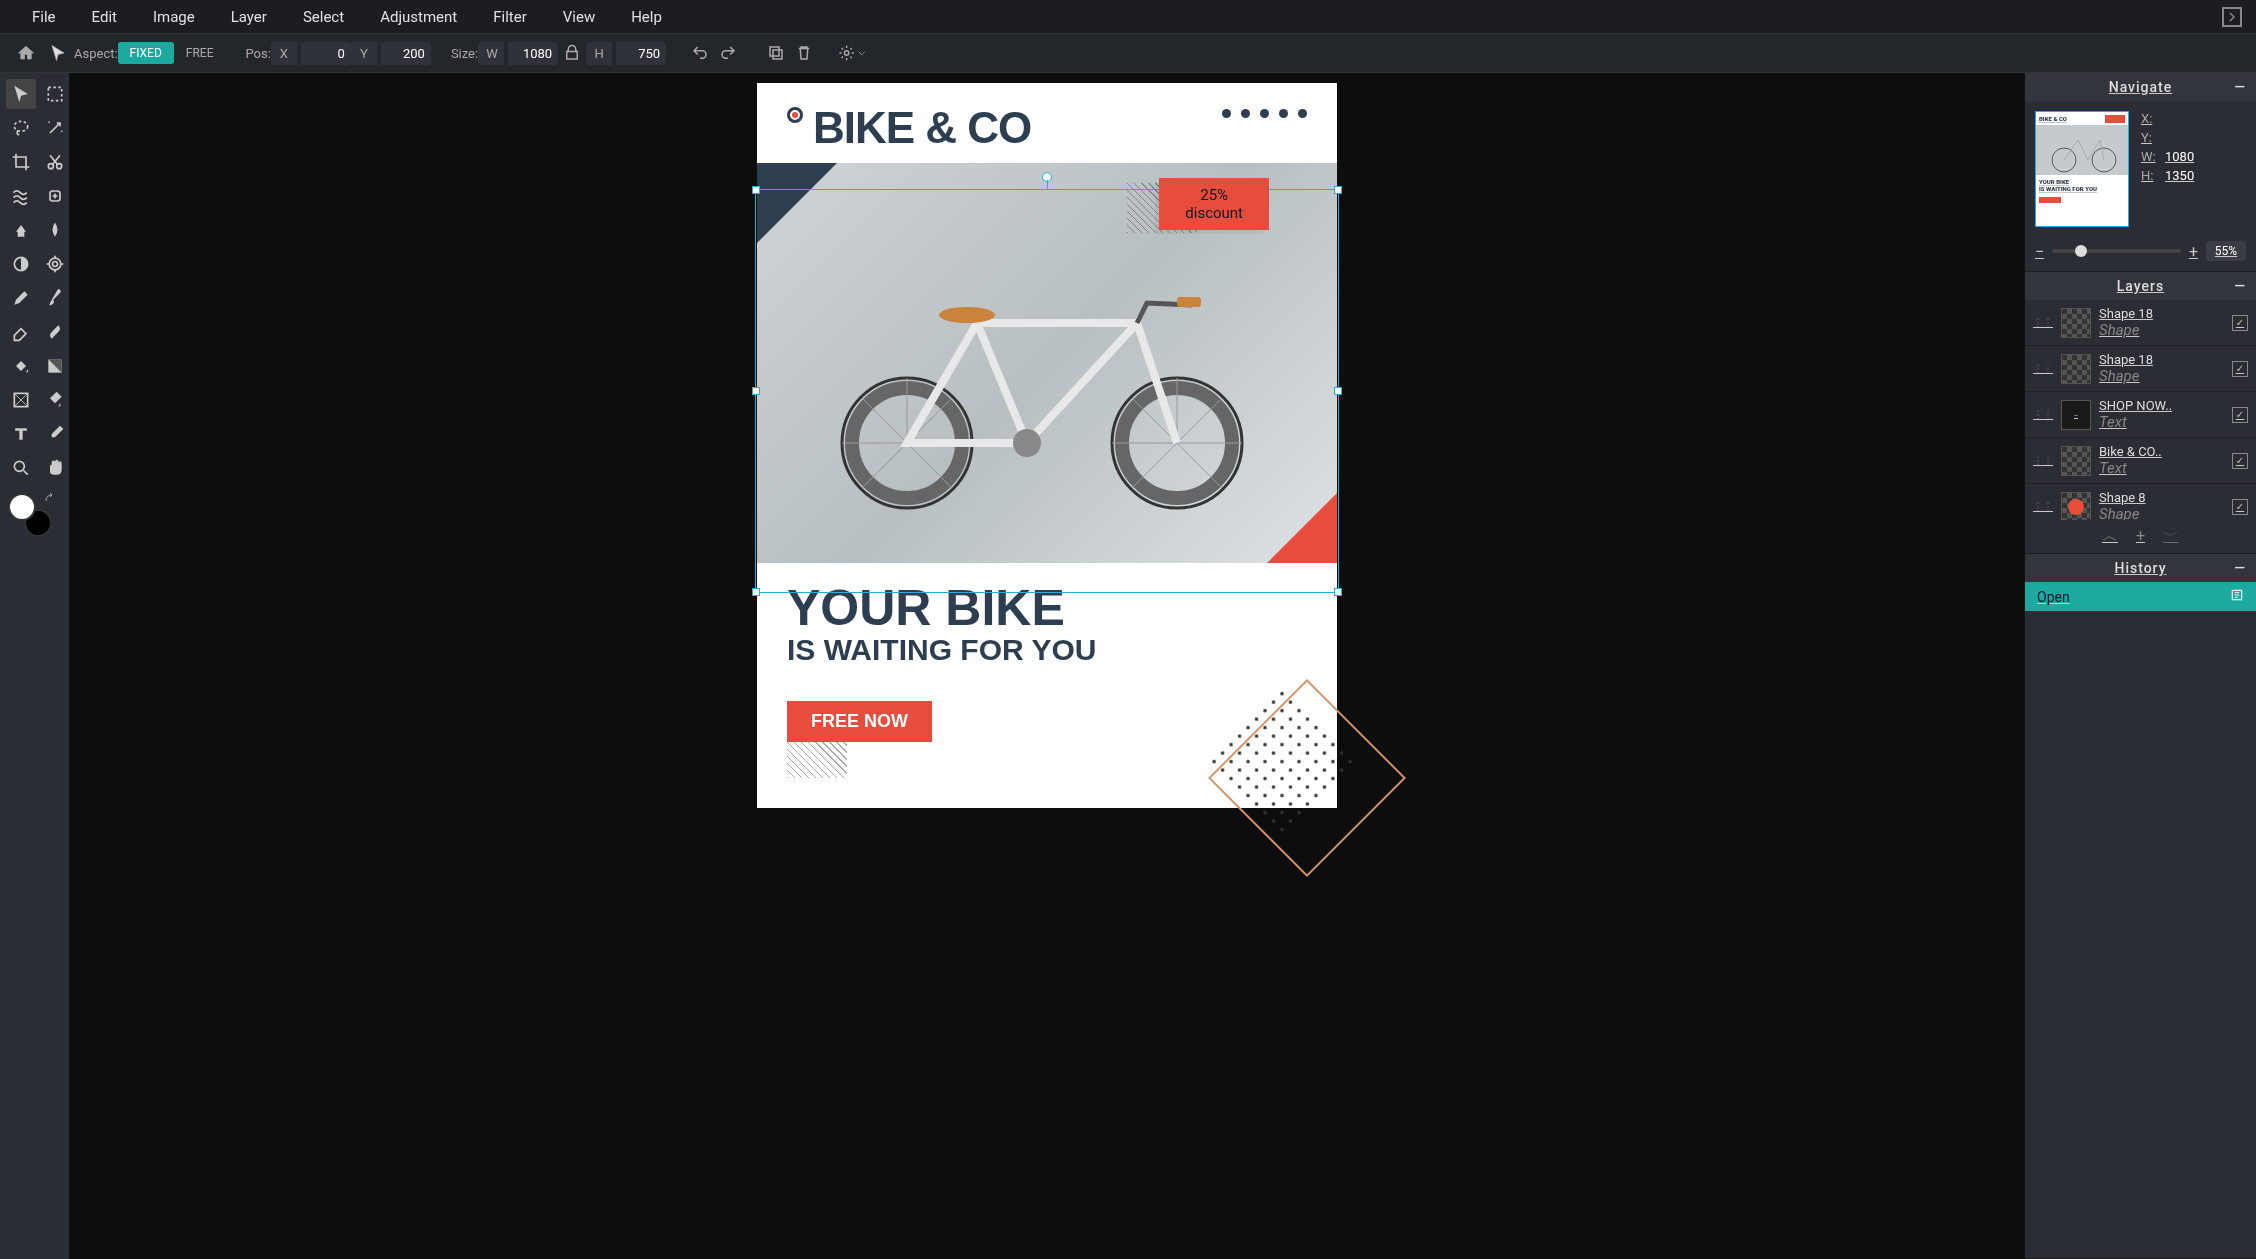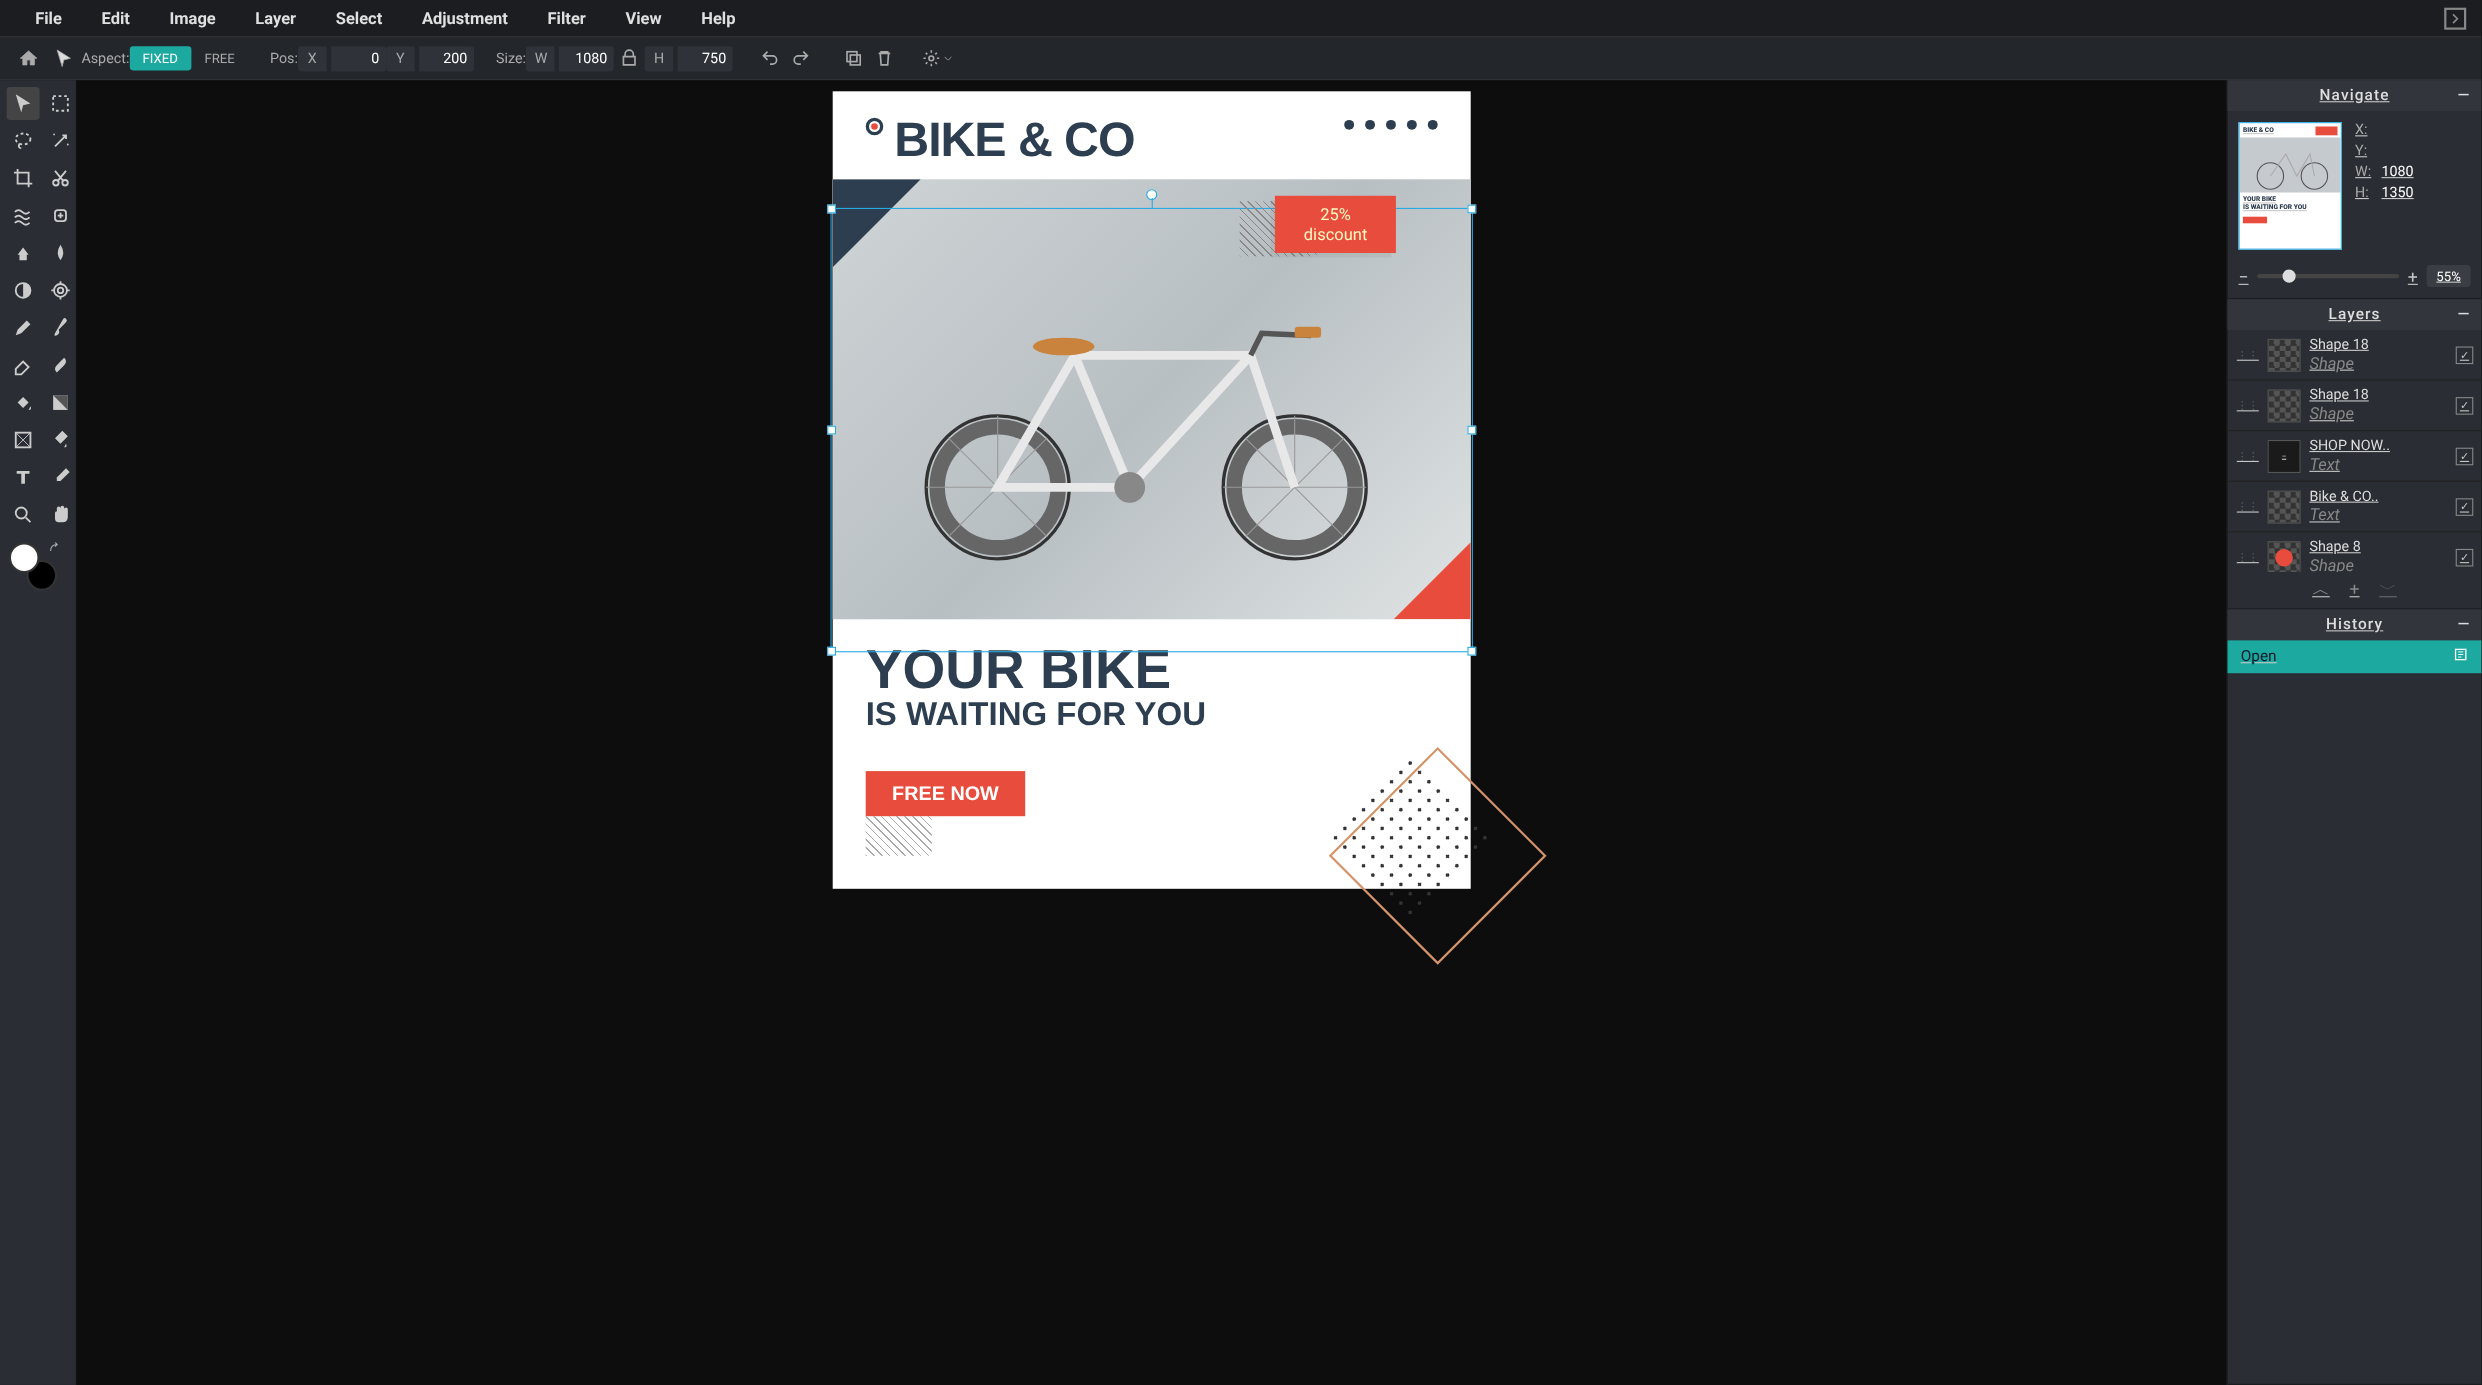--- a/index.html
+++ b/index.html
@@ -1,20 +1,20 @@
 <!DOCTYPE html>
 <html><head>
 <meta charset="utf-8">
 <style>
 * { margin: 0; padding: 0; box-sizing: border-box; font-family: -apple-system, BlinkMacSystemFont, "Segoe UI", Roboto, sans-serif; }
 body { background: #1b1d21; color: #c8c8c8; overflow: hidden; width: 2256px; height: 1259px; }
 
 
 .menu-bar { height: 33px; background: #1b1d21; display: flex; align-items: center; padding: 0 14px; font-size: 15px; color: #e0e0e0; }
-.menu-bar span { padding: 0 18px; cursor: pointer; font-weight: bold; }
+.menu-bar span { padding: 0 18px; cursor: pointer; }
 .menu-bar .collapse-icon { margin-left: auto; width: 20px; height: 20px; border: 2px solid #888; display: flex; align-items: center; justify-content: center; }
 .menu-bar .collapse-icon svg { width: 10px; height: 10px; }
 
 
 .options-bar { height: 40px; background: #23262b; display: flex; align-items: center; padding: 0 10px; font-size: 13px; color: #aaa; border-top: 1px solid #333; border-bottom: 1px solid #333;}
 .options-bar .home-icon, .options-bar .pointer-icon { width: 32px; height: 32px; display: flex; align-items: center; justify-content: center; }
 .options-bar .label { color: #aaa; }
 .options-bar .btn { padding: 4px 12px; border-radius: 3px; font-size: 12px; }
 .options-bar .btn.active { background: #1ca9a0; color: #fff; }
 .options-bar .btn.inactive { background: transparent; color: #aaa; }
@@ -39,21 +39,21 @@
 
 
 .canvas-area { flex: 1; background: #0d0d0d; display: flex; align-items: flex-start; justify-content: center; padding-top: 10px; overflow: hidden; }
 .canvas { width: 580px; height: 725px; background: #fff; position: relative; }
 .canvas .header { padding: 20px 30px 10px; display: flex; align-items: flex-start; }
 .canvas .logo-circle { width: 16px; height: 16px; border: 3px solid #2d3e50; border-radius: 50%; position: relative; margin-right: 10px; margin-top: 4px;}
 .canvas .logo-circle::after { content: ''; position: absolute; width: 6px; height: 6px; background: #e74c3c; border-radius: 50%; top: 2px; left: 2px;}
 .canvas .brand { font-size: 44px; font-weight: 800; color: #2d3e50; letter-spacing: -1px; font-family: Arial Black, sans-serif;}
 .canvas .dots { margin-left: auto; display: flex; gap: 10px; padding-top: 6px;}
 .canvas .dots span { width: 9px; height: 9px; background: #2d3e50; border-radius: 50%; }
-.canvas .discount-badge { position: absolute; top: 95px; right: 68px; background: #e74c3c; color: #fef9c3; padding: 8px 26px; font-size: 15px; text-align: center; z-index: 3; box-shadow: -4px 4px 0 rgba(0,0,0,.05);}
+.canvas .discount-badge { position: absolute; top: 95px; right: 68px; background: #e74c3c; color: #0f172a; padding: 8px 26px; font-size: 15px; text-align: center; z-index: 3; box-shadow: -4px 4px 0 rgba(0,0,0,.05);}
 .canvas .hatch { position: absolute; top: 100px; right: 140px; width: 70px; height: 50px; background: repeating-linear-gradient(45deg, #888 0, #888 1px, transparent 1px, transparent 5px); z-index: 2;}
 .canvas .photo-area { position: relative; height: 400px; background: linear-gradient(135deg, #cfd4d6 0%, #b8bfc2 50%, #dfe3e4 100%); overflow: hidden;}
 .canvas .photo-area .diag-blue { position: absolute; top: 0; left: 0; border-top: 80px solid #2d3e50; border-right: 80px solid transparent; }
 .canvas .photo-area .diag-red { position: absolute; bottom: 0; right: 0; border-bottom: 70px solid #e74c3c; border-left: 70px solid transparent; }
 .canvas .bike-svg { position: absolute; top: 90px; left: 40px; width: 500px; }
 .canvas .footer-text { padding: 20px 30px; }
 .canvas .headline { font-size: 50px; font-weight: 900; color: #2d3e50; line-height: 1; font-family: Arial Black, sans-serif;}
 .canvas .subhead { font-size: 30px; font-weight: 700; color: #2d3e50; font-family: Arial Black, sans-serif;}
 .canvas .shop-btn { display: inline-block; background: #e74c3c; color: #fff; padding: 10px 24px; font-weight: 700; font-size: 18px; margin-top: 14px; margin-left: 30px; font-family: Arial Black, sans-serif;}
 .canvas .shop-hatch { position: absolute; bottom: 30px; left: 30px; width: 60px; height: 36px; background: repeating-linear-gradient(45deg, #aaa 0, #aaa 1px, transparent 1px, transparent 5px);}

